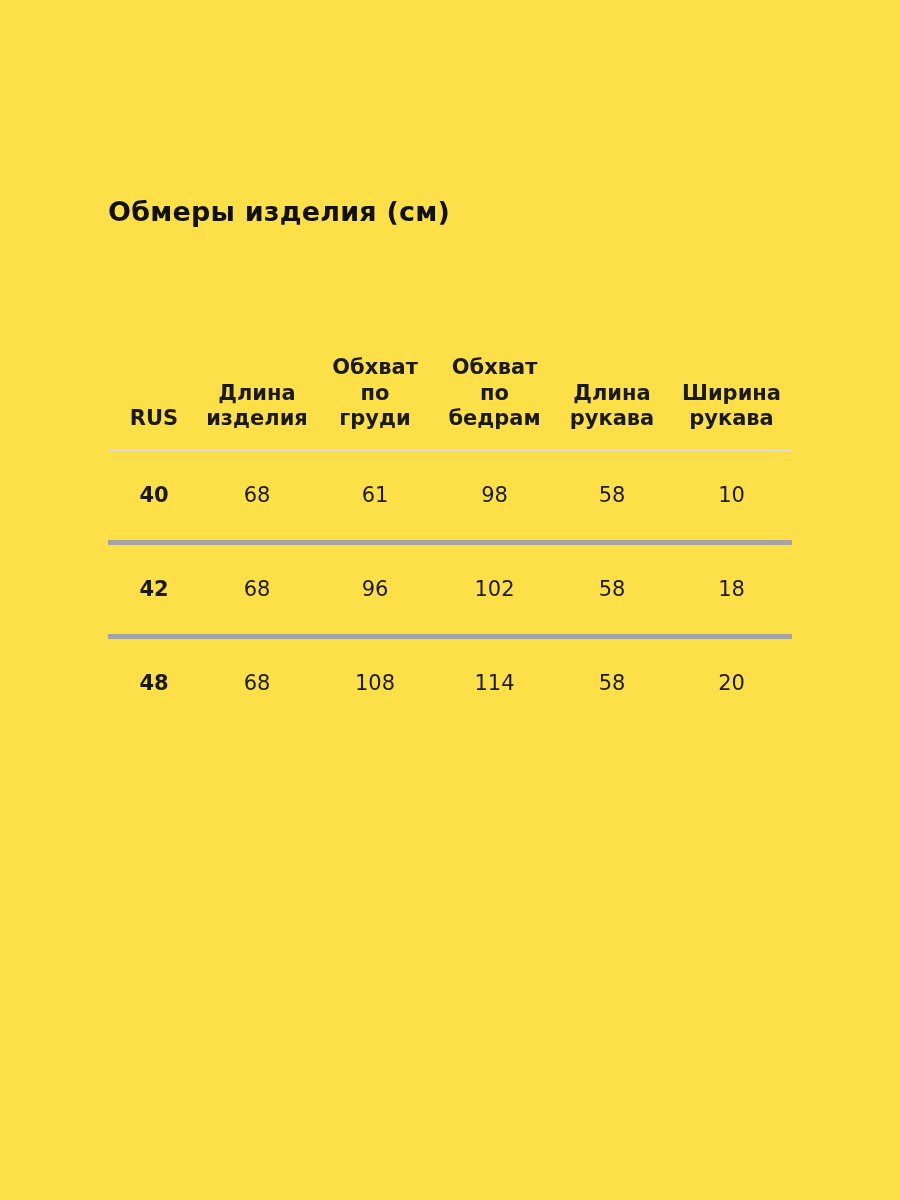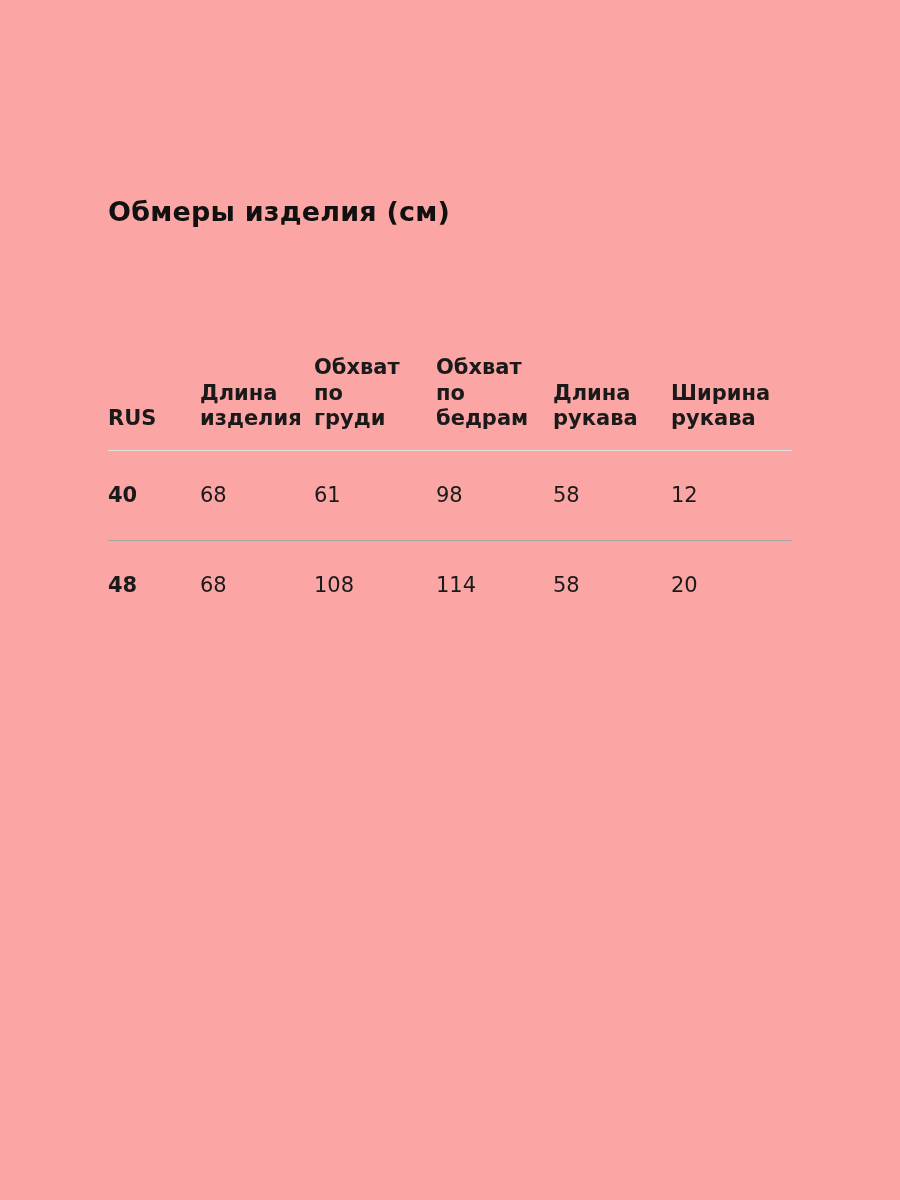--- a/index.html
+++ b/index.html
@@ -11,21 +11,21 @@
     width: 900px;
     height: 1200px;
     font-family: "DejaVu Sans", sans-serif;
     color: #000000;
     overflow: hidden;
   }
   .page {
     position: relative;
     width: 900px;
     height: 1200px;
-    background: #fca5a5;
+    background: #fde047;
     box-sizing: border-box;
     padding-left: 42px;
   }
   .title {
     position: absolute;
     left: 108px;
     top: 196px;
     font-size: 27px;
     font-weight: bold;
     letter-spacing: 0.2px;
@@ -38,37 +38,37 @@
     top: 355px;
     width: 684px;
   }
   table.size-table {
     width: 684px;
     border-collapse: collapse;
     table-layout: fixed;
   }
   table.size-table th,
   table.size-table td {
-    text-align: left;
+    text-align: center;
     vertical-align: middle;
     font-size: 21px;
     color: #1a1a1a;
     padding: 0;
   }
   table.size-table thead th {
     font-weight: bold;
     line-height: 1.22;
     padding-bottom: 18px;
     vertical-align: bottom;
   }
   table.size-table thead tr {
     border-bottom: 1px solid #e2e2e2;
   }
   table.size-table tbody tr {
-    border-bottom: 1px solid #a3a3a3;
+    border-bottom: 5px solid #a3a3a3;
   }
   table.size-table tbody tr:last-child {
     border-bottom: none;
   }
   table.size-table tbody td {
     height: 89px;
     font-weight: normal;
   }
   table.size-table tbody td.col-rus {
     font-weight: bold;
@@ -128,21 +128,29 @@
           </th>
         </tr>
       </thead>
       <tbody>
         <tr>
           <td class="col-rus">40</td>
           <td>68</td>
           <td>61</td>
           <td>98</td>
           <td>58</td>
-          <td>12</td>
+          <td>10</td>
+        </tr>
+        <tr>
+          <td class="col-rus">42</td>
+          <td>68</td>
+          <td>96</td>
+          <td>102</td>
+          <td>58</td>
+          <td>18</td>
         </tr>
         <tr>
           <td class="col-rus">48</td>
           <td>68</td>
           <td>108</td>
           <td>114</td>
           <td>58</td>
           <td>20</td>
         </tr>
       </tbody>

